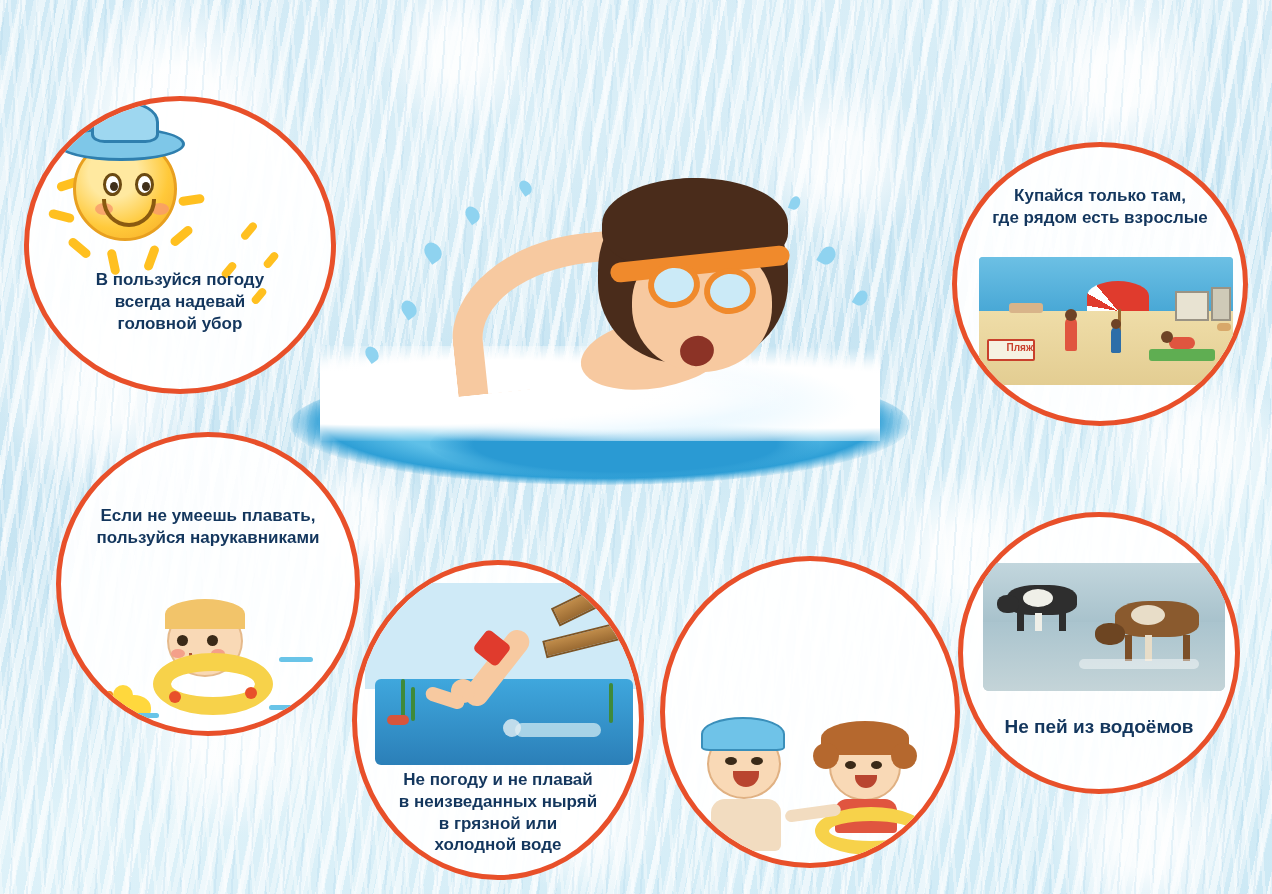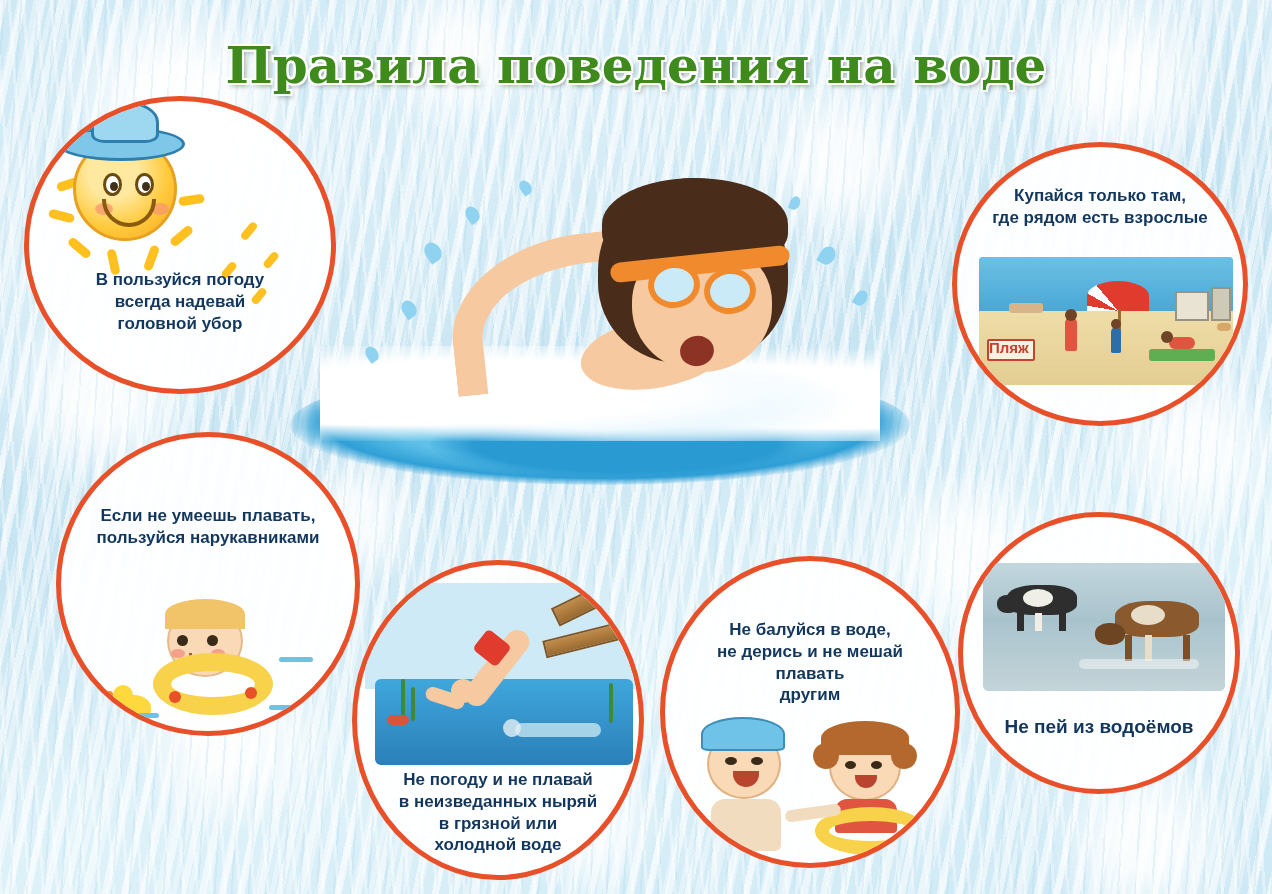--- a/index.html
+++ b/index.html
@@ -279,23 +279,23 @@
     background: conic-gradient(from 200deg at 50% 100%, #e03b2d 0 20deg, #fff 20deg 40deg, #e03b2d 40deg 60deg, #fff 60deg 80deg, #e03b2d 80deg 100deg, #fff 100deg 120deg, #e03b2d 120deg 140deg);
     border-radius: 50% 50% 0 0;
   }
   .umbrella::after { content:""; position:absolute; left:50%; top:28px; width:3px;height:30px;background:#9a6b33; }
   .person { position:absolute; border-radius:6px 6px 2px 2px; }
   .beach-sign {
     position: absolute;
     background: #f6f2e2;
     border: 2px solid #c9402c;
     color: #c9402c;
-    font-size: 15px;
+    font-size: 10px;
     font-weight: bold;
-    text-align: left;
+    text-align: right;
     line-height: 14px;
     border-radius: 2px;
   }
   .towel { position:absolute; border-radius: 3px; }
 
   
   .baby-head { position:absolute; width:76px;height:72px;background:#f9d9b6;border-radius:50%; border:2px solid #e5b98b; box-sizing:border-box;}
   .baby-hair { position:absolute; width:80px;height:30px;background:#f2c46a;border-radius:50% 50% 0 0;}
   .baby-ring {
     position:absolute;
@@ -329,21 +329,20 @@
   .cow-body { position:absolute; border-radius: 40% 40% 35% 35%; }
   .cow-head { position:absolute; border-radius: 45%; }
   .cow-leg { position:absolute; width:7px; }
 </style>
 </head>
 <body>
 
 <div id="poster">
   <div class="water-shimmer"></div>
 
-  <div id="title">Правила поведения на воде</div>
 
   <div id="swimmer">
     <div class="splash-pool"></div>
     <div class="splash-pool2"></div>
     <div class="wave-white"></div>
 
     <div class="arm"></div>
     <div class="shoulder"></div>
     <div class="head"></div>
     <div class="face"></div>
@@ -469,25 +468,20 @@
 
     <div class="cap" style="top:204px;">
       <div>Не погоду и не плавай</div>
       <div>в неизведанных ныряй</div>
       <div>в грязной или</div>
       <div>холодной воде</div>
     </div>
   </div>
 
   <div class="bubble" style="left:660px; top:556px; width:300px; height:312px;">
-    <div class="cap" style="top:58px;">
-      <div>Не балуйся в воде,</div>
-      <div>не дерись и не мешай плавать</div>
-      <div>другим</div>
-    </div>
 
     <div style="position:absolute; left:24px; top:142px; width:256px; height:150px;">
 
       <div class="kid-head" style="left:18px; top:26px; width:74px; height:70px;"></div>
       <div class="kid-cap" style="left:12px; top:14px; width:84px; height:34px;"></div>
       <div style="position:absolute; left:36px; top:54px; width:12px; height:8px; background:#3a2a18; border-radius:50%;"></div>
       <div style="position:absolute; left:62px; top:54px; width:12px; height:8px; background:#3a2a18; border-radius:50%;"></div>
       <div style="position:absolute; left:44px; top:68px; width:26px; height:16px; background:#b9452f; border-radius:0 0 16px 16px;"></div>
       <div style="position:absolute; left:22px; top:96px; width:70px; height:52px; background:#f2dcc0; border-radius:14px 14px 6px 6px;"></div>
 

